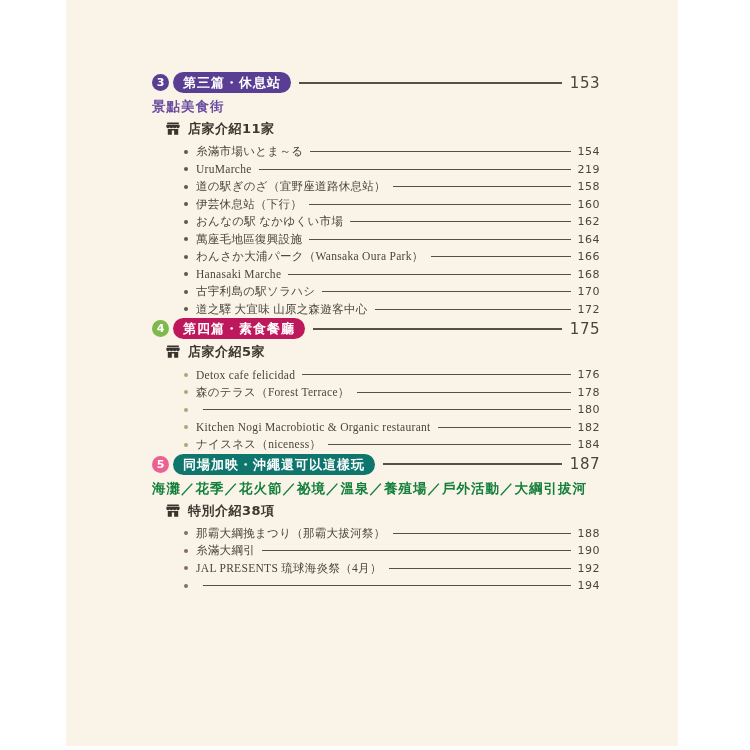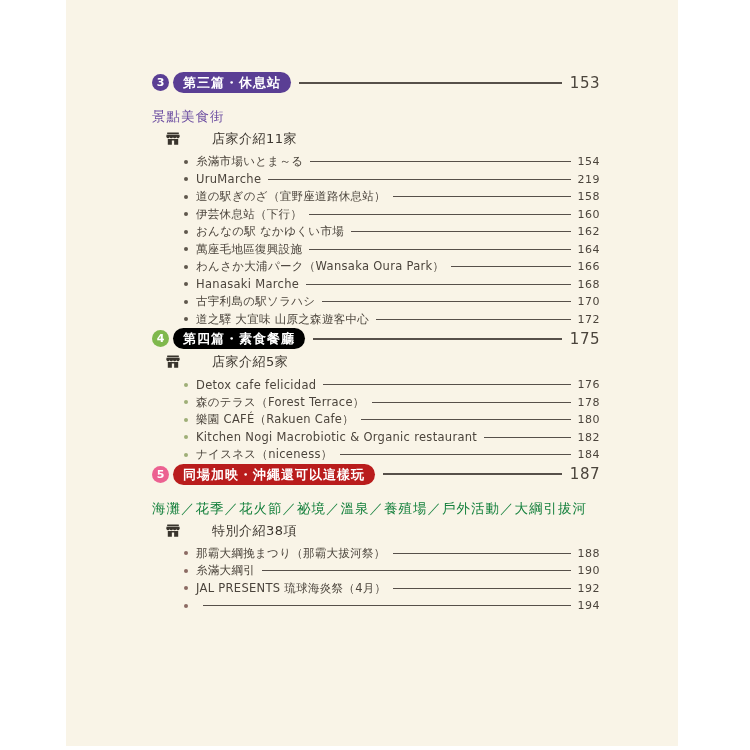--- a/index.html
+++ b/index.html
@@ -23,39 +23,38 @@
   }
   .pill{
     height:21px;border-radius:11px;color:#fff;font-weight:bold;
     font-size:13px;letter-spacing:1px;padding:0 10px;display:flex;
     align-items:center;white-space:nowrap;line-height:1;
   }
   .leader{flex:1 1 auto;border-top:2px solid #57504a;margin:0 8px;height:0;}
   .item-leader{border-top-width:1px;margin:0 7px;}
   .head-num{font-size:15px;color:#4b443c;letter-spacing:0.5px;}
   .subtitle{
-    margin-top:14px;height:19px;line-height:19px;font-size:13.5px;
-    font-weight:normal;letter-spacing:1px;white-space:nowrap;
+    margin-top:4px;height:19px;line-height:19px;font-size:13.5px;
+    font-weight:bold;letter-spacing:1px;white-space:nowrap;
   }
   .group-row{
     display:flex;align-items:center;margin-top:3px;margin-left:13px;
-    height:20px;font-size:13px;font-weight:normal;color:#3c362f;
+    height:20px;font-size:13px;font-weight:bold;color:#3c362f;
     letter-spacing:0.5px;
-    gap:24px;
   }
   .group-row svg{margin-right:7px;flex:0 0 auto;}
   ul.items{list-style:none;margin:4px 0 0 0;padding:0;}
   ul.items li{
     display:flex;align-items:center;height:17.5px;font-size:11.5px;
     color:#4b443c;padding-left:32px;
   }
   .bullet{
     width:4px;height:4px;border-radius:50%;flex:0 0 4px;margin-right:8px;
   }
-  .item-label{white-space:nowrap;letter-spacing:0.3px;}
+  .item-label{white-space:nowrap;letter-spacing:0.3px;font-family:Liberation Serif, serif;}
   .item-num{font-size:11px;color:#4b443c;text-align:right;letter-spacing:0.5px;}
   .mt-s4{margin-top:32px;}
   .mt-s5{margin-top:36px;}
 </style>
 </head>
 <body>
 
 <div class="page">
   <div class="content">
       <section class="sec">
@@ -139,21 +138,21 @@
             <span class="bullet" style="background: rgb(95, 87, 76);"></span>
             <span class="item-label">道之驛 大宜味 山原之森遊客中心</span>
             <span class="leader item-leader"></span>
             <span class="item-num">172</span>
           </li>
         </ul>
       </section>
       <section class="sec mt-s4">
         <div class="head-row">
           <span class="badge" style="background: rgb(127, 184, 76);">4</span>
-          <span class="pill" style="background: #000000;">第四篇・素食餐廳</span>
+          <span class="pill" style="background: #be185d;">第四篇・素食餐廳</span>
           <span class="leader"></span>
           <span class="head-num">175</span>
         </div>
         <div class="group-row">
           <span style="display: inline-flex;">
             <svg viewBox="0 0 24 24" width="16" height="16" fill="#39342d" aria-hidden="true">
               <rect x="3.2" y="2.2" width="17.6" height="2.6" rx="0.6"></rect>
               <rect x="2.2" y="5.6" width="19.6" height="3.1"></rect>
               <circle cx="4.7" cy="8.6" r="2.45"></circle>
               <circle cx="9.55" cy="8.6" r="2.45"></circle>
@@ -172,42 +171,41 @@
             <span class="item-num">176</span>
           </li>
           <li>
             <span class="bullet" style="background: rgb(159, 174, 119);"></span>
             <span class="item-label">森のテラス（Forest Terrace）</span>
             <span class="leader item-leader"></span>
             <span class="item-num">178</span>
           </li>
           <li>
             <span class="bullet" style="background: rgb(159, 174, 119);"></span>
-            <span class="item-label">樂園 CAFÉ（Rakuen Cafe）</span>
             <span class="leader item-leader"></span>
             <span class="item-num">180</span>
           </li>
           <li>
             <span class="bullet" style="background: rgb(159, 174, 119);"></span>
             <span class="item-label">Kitchen Nogi Macrobiotic &amp; Organic restaurant</span>
             <span class="leader item-leader"></span>
             <span class="item-num">182</span>
           </li>
           <li>
             <span class="bullet" style="background: rgb(159, 174, 119);"></span>
             <span class="item-label">ナイスネス（niceness）</span>
             <span class="leader item-leader"></span>
             <span class="item-num">184</span>
           </li>
         </ul>
       </section>
       <section class="sec mt-s5">
         <div class="head-row">
           <span class="badge" style="background: rgb(236, 97, 145);">5</span>
-          <span class="pill" style="background: #b91c1c;">同場加映・沖繩還可以這樣玩</span>
+          <span class="pill" style="background: #0f766e;">同場加映・沖繩還可以這樣玩</span>
           <span class="leader"></span>
           <span class="head-num">187</span>
         </div>
         <div class="subtitle" style="color: #15803d;">海灘／花季／花火節／祕境／溫泉／養殖場／戶外活動／大綱引拔河</div>
         <div class="group-row">
           <span style="display: inline-flex;">
             <svg viewBox="0 0 24 24" width="16" height="16" fill="#39342d" aria-hidden="true">
               <rect x="3.2" y="2.2" width="17.6" height="2.6" rx="0.6"></rect>
               <rect x="2.2" y="5.6" width="19.6" height="3.1"></rect>
               <circle cx="4.7" cy="8.6" r="2.45"></circle>

